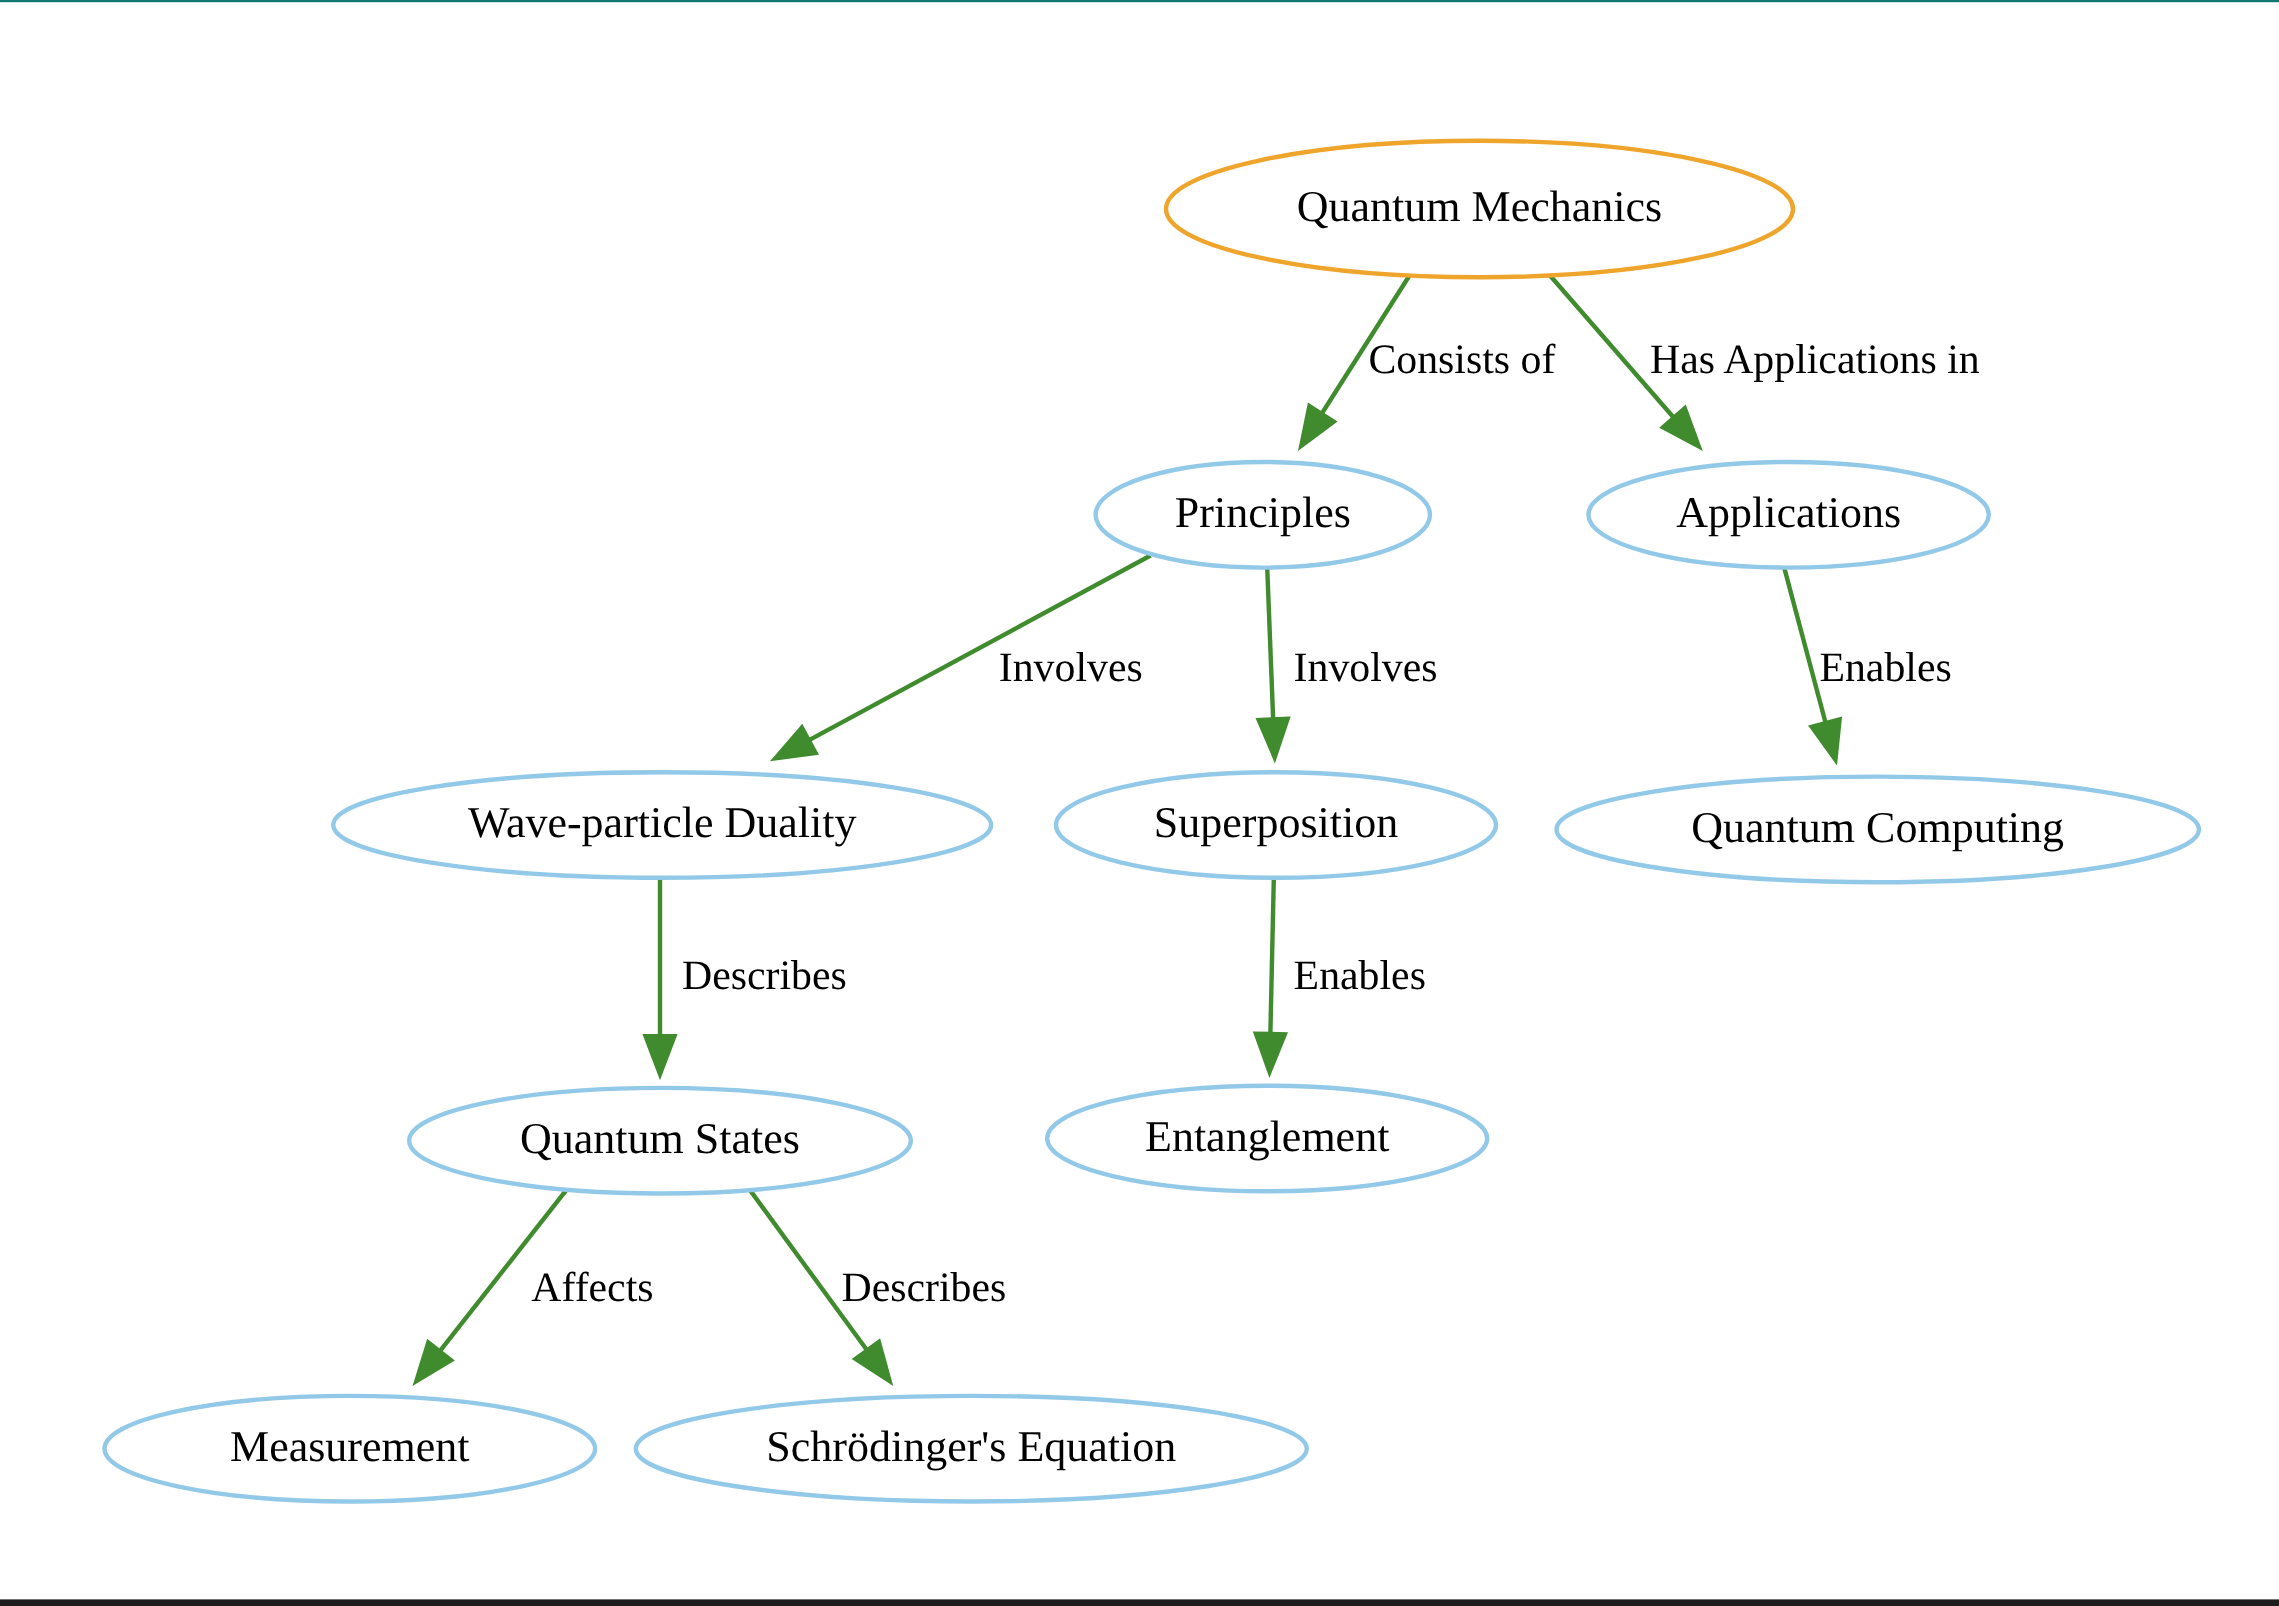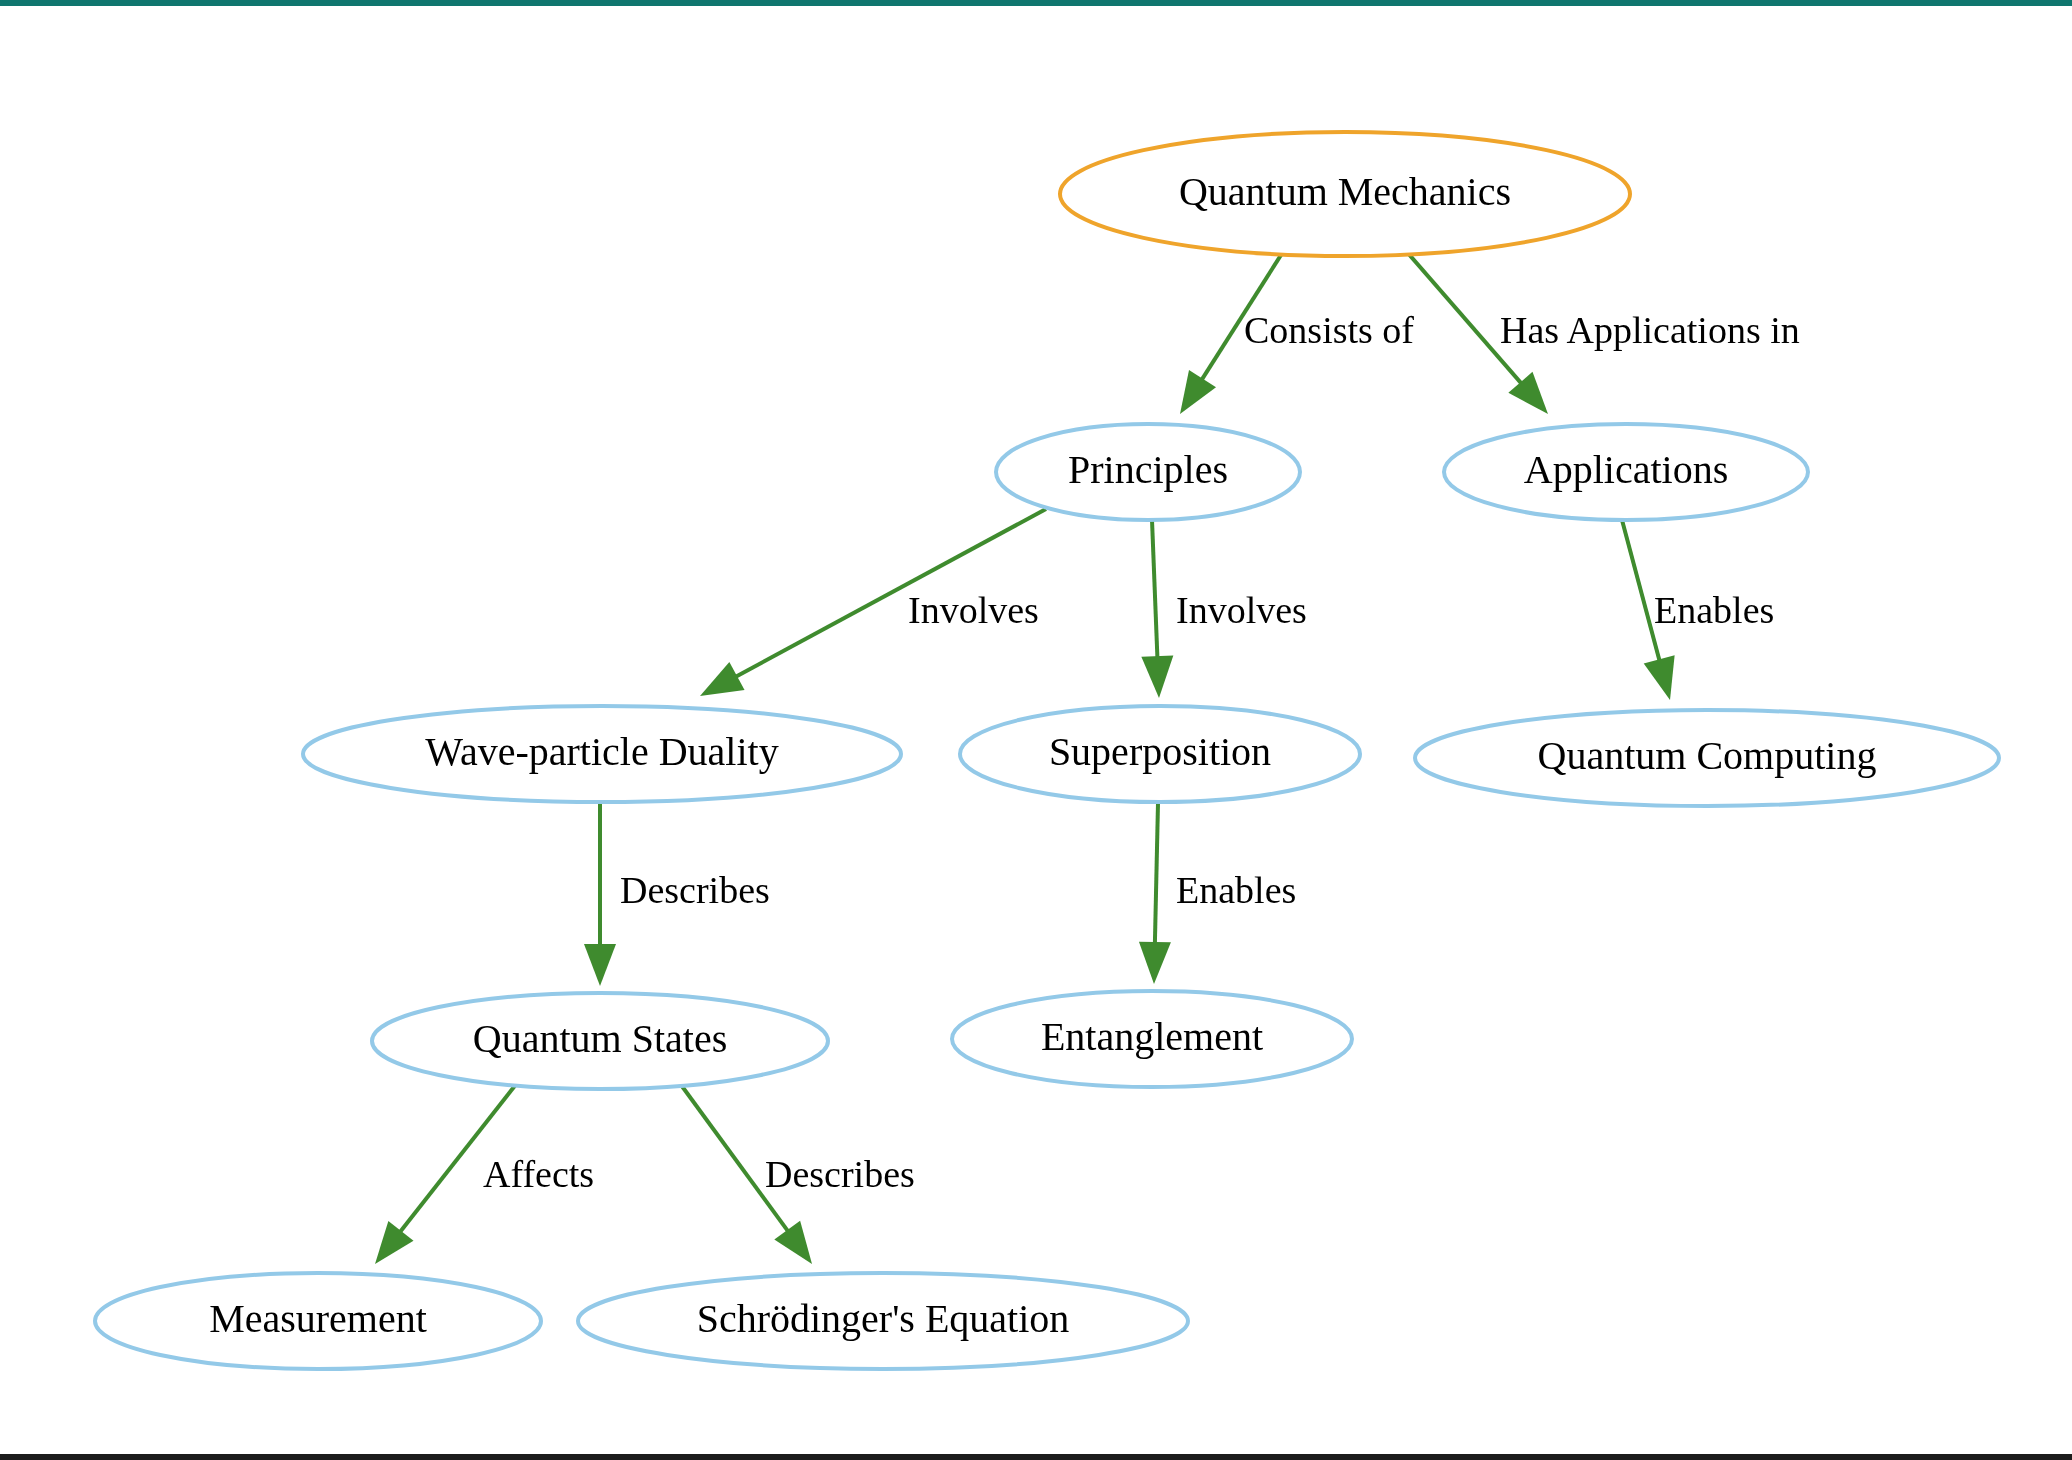--- a/index.html
+++ b/index.html
@@ -12,21 +12,21 @@
     height: 1460px;
     font-family: "Liberation Serif", "DejaVu Serif", serif;
     overflow: hidden;
   }
   #canvas-frame {
     position: relative;
     width: 2072px;
     height: 1460px;
     background: #ffffff;
     box-sizing: border-box;
-    border-top: 6px solid #0f766e;
+    border-top: 2px solid #0f766e;
     border-bottom: 6px solid #1d1d1d;
   }
   #graph-svg {
     display: block;
     width: 2072px;
     height: 1460px;
   }
   .node-ellipse {
     fill: #ffffff;
     stroke-width: 4;

